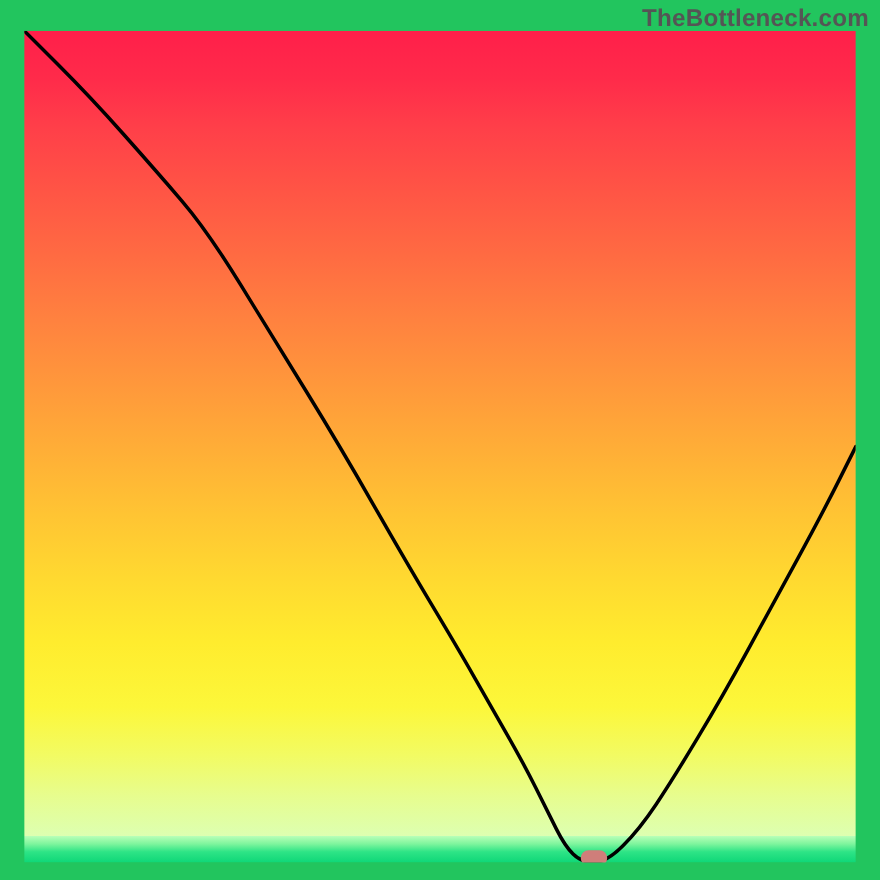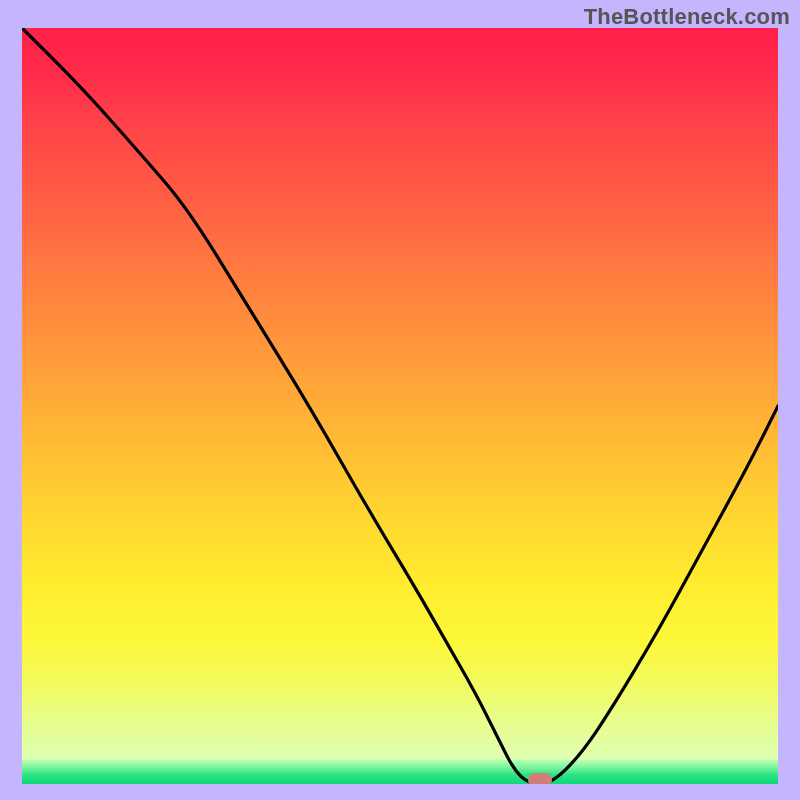--- a/index.html
+++ b/index.html
@@ -8,21 +8,21 @@
     width: 800px;
     height: 800px;
     background: #000;
     overflow: hidden;
     font-family: Arial, Helvetica, sans-serif;
   }
   .frame {
     position: relative;
     width: 800px;
     height: 800px;
-    background: #c4b5fd;
+    background: #22c55e;
   }
   .watermark {
     position: absolute;
     top: 4px;
     right: 10px;
     color: #555;
     font-size: 22px;
     font-weight: 600;
     letter-spacing: 0.2px;
     z-index: 5;

